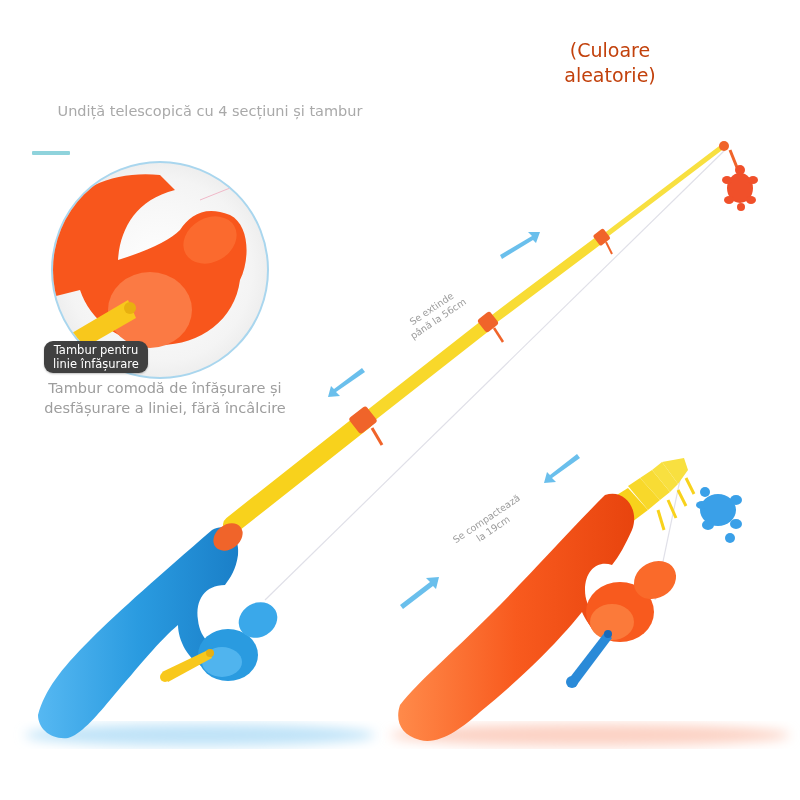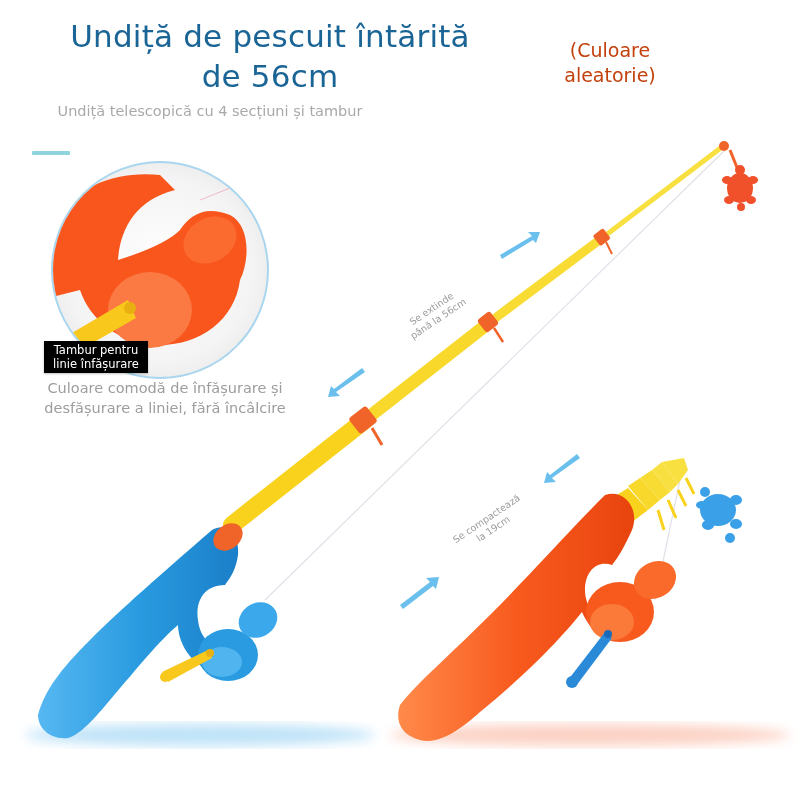--- a/index.html
+++ b/index.html
@@ -25,21 +25,21 @@
     position: absolute; left: 540px; top: 38px; width: 140px;
     text-align: center; color: #c2410c;
     font-size: 19px; line-height: 25px;
   }
   .accent-bar {
     position: absolute; left: 32px; top: 151px; width: 38px; height: 4px;
     background: #8fd3dc; border-radius: 1px;
   }
   .badge {
     position: absolute; left: 44px; top: 341px; width: 104px; height: 32px;
-    background: #000000; border-radius: 0;
+    background: #404040; border-radius: 9px;
     color: #ffffff; font-size: 11.5px; line-height: 14px;
     text-align: center; padding-top: 2px; box-sizing: border-box;
     box-shadow: 0 1px 2px rgba(0,0,0,0.25);
   }
   .feature-text {
     position: absolute; left: 20px; top: 378px; width: 290px;
     text-align: center; color: #9d9d9d;
     font-size: 14.5px; line-height: 20px;
   }
   .rot-label {
@@ -174,43 +174,39 @@
       <path d="M605,495 C625,488 640,510 632,530 C625,545 620,555 612,565 C598,560 585,570 585,590 C585,610 600,620 612,618 L620,630 C605,645 590,630 582,612 C560,640 520,680 480,712 C462,728 440,745 420,740 C400,735 395,720 400,705 C420,680 450,655 490,615 C530,575 570,530 605,495 Z" fill="url(#orangeGrad)"></path>
       <ellipse cx="620" cy="612" rx="34" ry="30" fill="#f85a1e"></ellipse>
       <ellipse cx="655" cy="580" rx="22" ry="18" fill="#fa6a2a" transform="rotate(-30 655 580)"></ellipse>
       <ellipse cx="612" cy="622" rx="22" ry="18" fill="#fb7a3a"></ellipse>
       <path d="M568,680 L605,632 L612,638 L576,686 Z" fill="#2a8ad8"></path>
       <circle cx="572" cy="682" r="6" fill="#2a8ad8"></circle>
       <circle cx="608" cy="634" r="4" fill="#1a6ab8"></circle>
     </g>
   </svg>
 
-  <div class="title">
-    <div>Undiță de pescuit întărită</div>
-    <div>de 56cm</div>
-  </div>
 
   <div class="subtitle">
     <div>Undiță telescopică cu 4 secțiuni și tambur</div>
   </div>
 
   <div class="color-note">
     <div>(Culoare</div>
     <div>aleatorie)</div>
   </div>
 
   <div class="accent-bar"></div>
 
   <div class="badge">
     <div>Tambur pentru</div>
     <div>linie înfășurare</div>
   </div>
 
   <div class="feature-text">
-    <div>Culoare comodă de înfășurare și</div>
+    <div>Tambur comodă de înfășurare și</div>
     <div>desfășurare a liniei, fără încâlcire</div>
   </div>
 
   <div class="rot-label extend-label">
     <div>Se extinde</div>
     <div>până la 56cm</div>
   </div>
 
   <div class="rot-label compact-label">
     <div>Se compactează</div>

